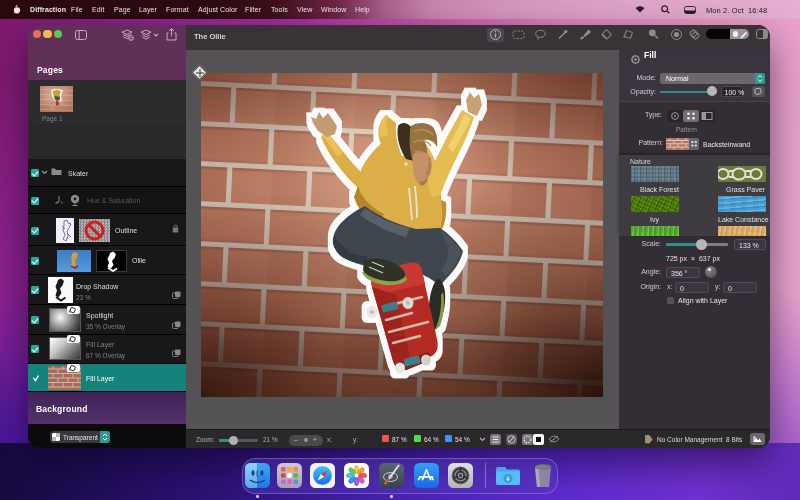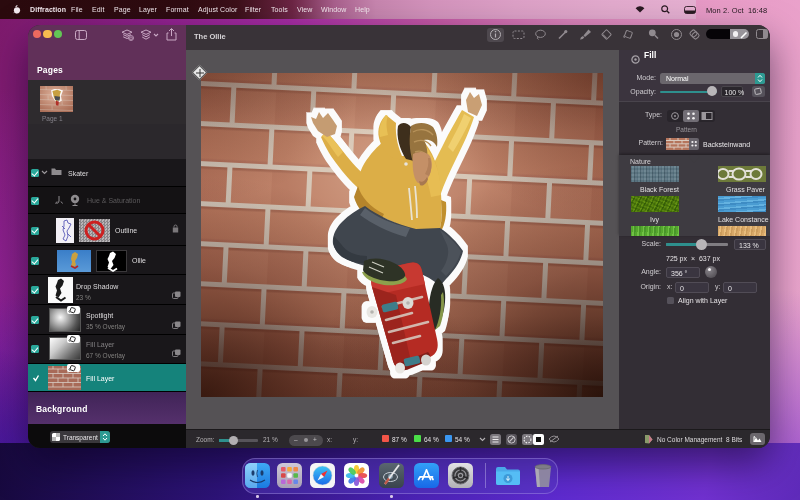--- a/index.html
+++ b/index.html
@@ -14,21 +14,21 @@
     radial-gradient(700px 420px at 92% 108%, rgba(120,40,210,0.9) 0%, rgba(90,30,190,0.0) 60%),
     radial-gradient(520px 420px at -8% 112%, rgba(18,5,55,0.95) 0%, rgba(25,8,70,0.0) 52%),
     radial-gradient(340px 340px at -15% 58%, rgba(155,42,195,0.55) 0%, rgba(155,42,195,0.0) 70%),
     linear-gradient(104deg, #7d1a6c 0%, #93228f 18%, #a72da4 32%, #c75ba6 48%, #dd85bb 62%, #e89cc7 78%, #eda9d0 100%);
 }
 #wallbot { left:0; top:443px; width:800px; height:57px;
   background:linear-gradient(100deg, #140836 0%, #2a1272 28%, #4a22b4 52%, #5d2ad2 70%, #7030d2 88%, #5a28b8 100%);
   opacity:0.93; }
 
 
-#menubar { left:0; top:0; width:696px; height:19px;
+#menubar { left:0; top:0; width:800px; height:19px;
   background:linear-gradient(90deg, #2b0a0e 0%, #2e0b10 26%, #3c1019 34%, #6c2544 42%, #a85f8c 48%, #c685ae 54%, #d393bc 62%, #dca0c6 74%, #e2aacd 88%, #e5b0d1 100%);
   font-size:7px; color:#f2e8ee; }
 #menubar .mi { position:absolute; top:6px; white-space:nowrap; letter-spacing:0.1px; }
 
 
 #win { left:28px; top:25px; width:742px; height:423px; border-radius:12px; overflow:hidden;
   box-shadow:0 16px 38px rgba(10,0,30,0.55); background:#2b282c; font-size:7px; }
 
 #tb-side { left:0; top:0; width:158px; height:25px; background:#613059; }
 #tb-main { left:158px; top:0; width:584px; height:25px; background:#393338; }

